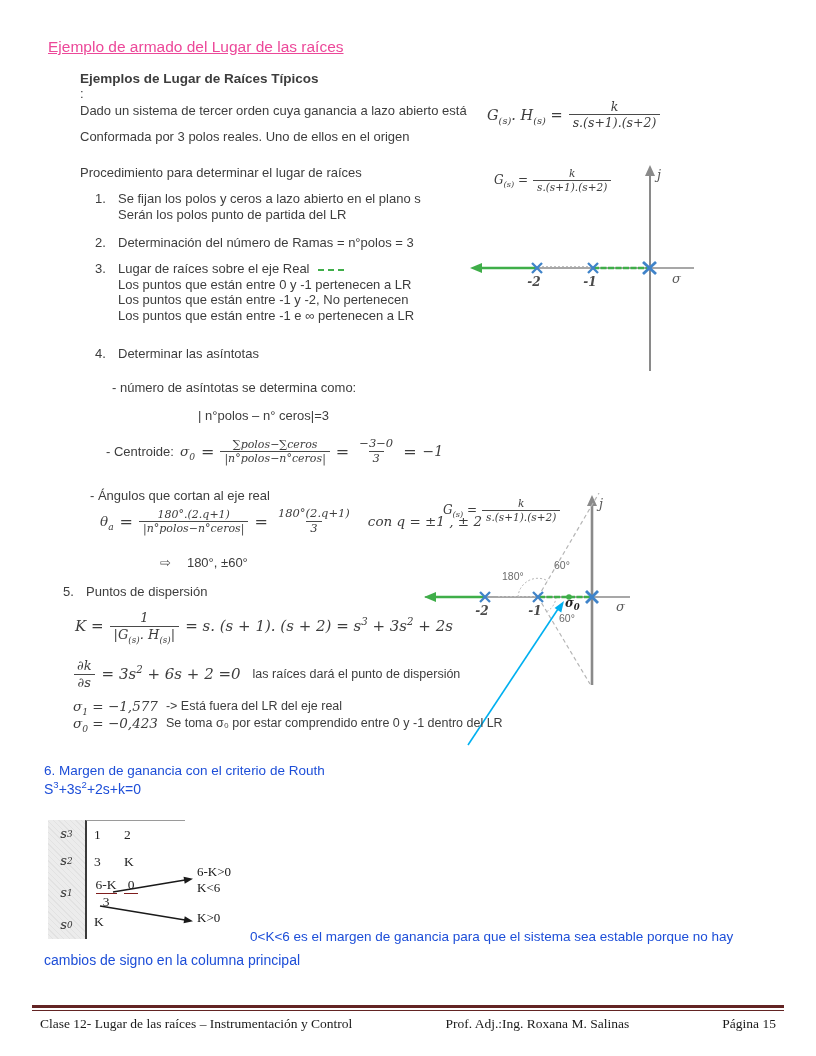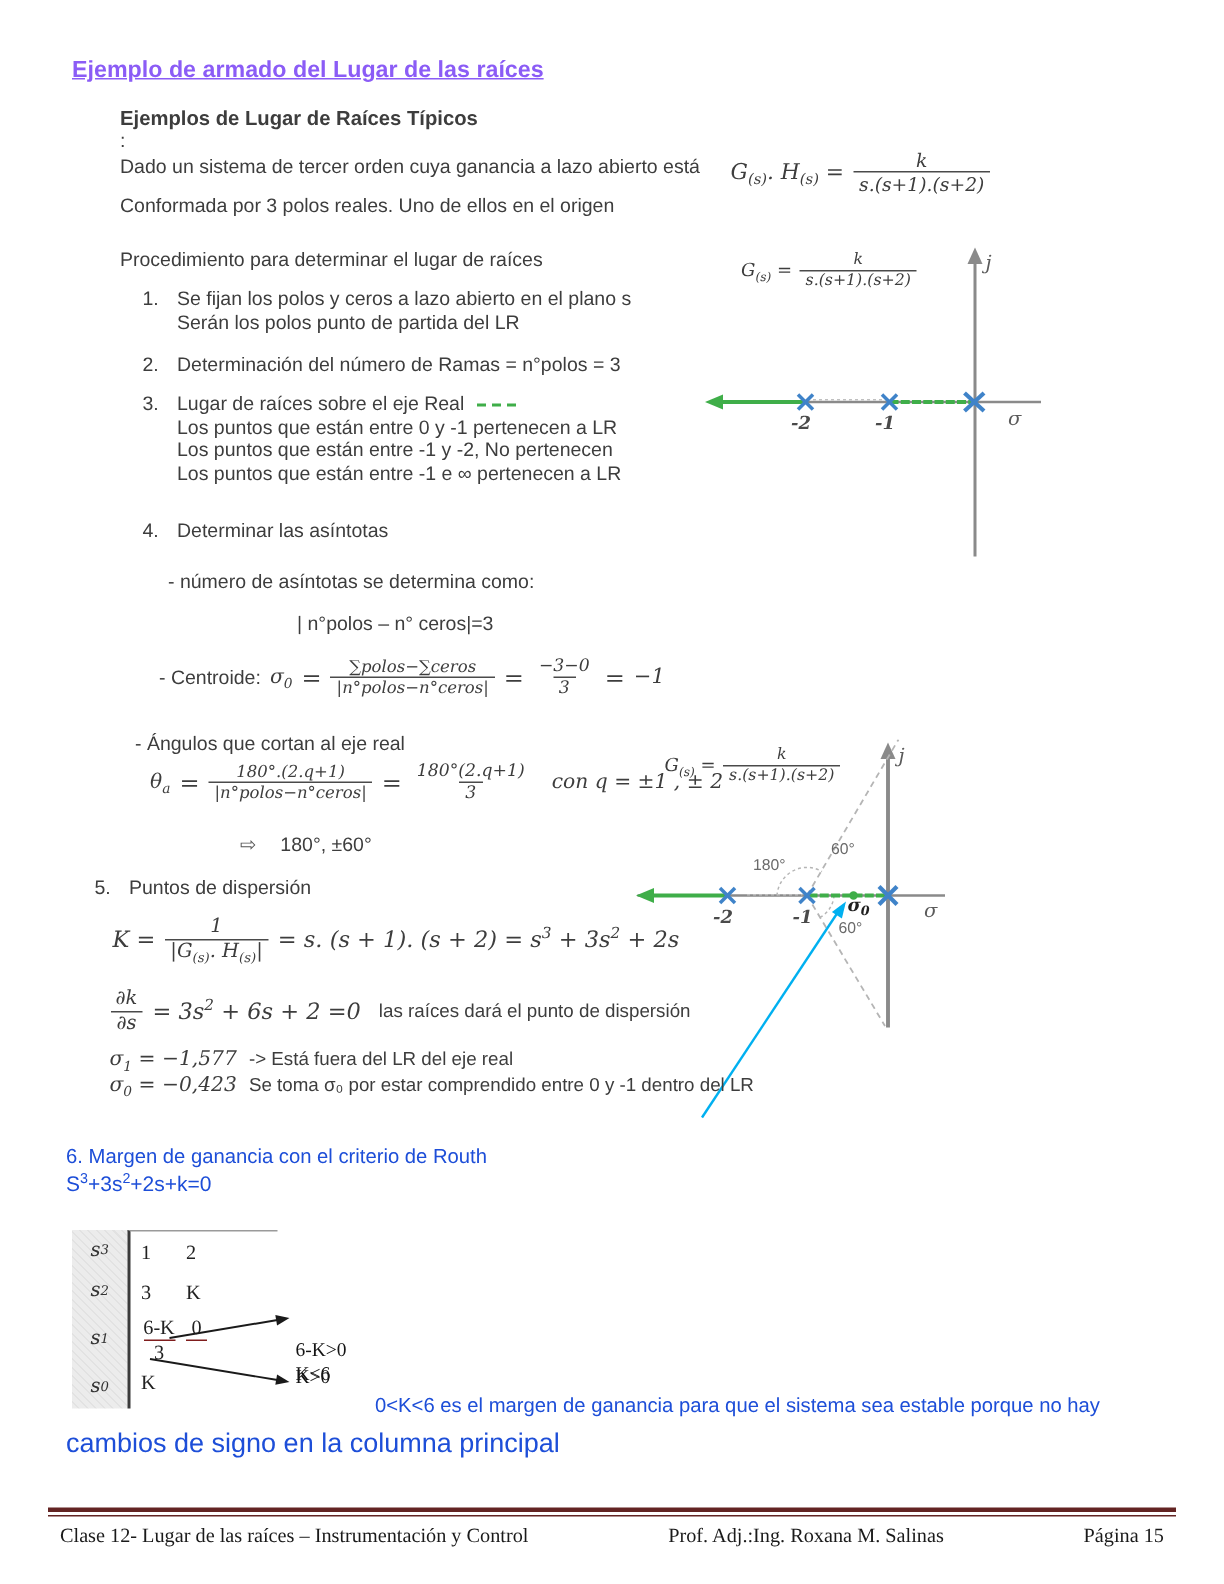--- a/index.html
+++ b/index.html
@@ -2,21 +2,21 @@
 <html><head>
 <meta charset="utf-8">
 <style>
   * { margin:0; padding:0; box-sizing:border-box; }
   html,body { background:#ffffff; }
   .page { position:relative; width:816px; height:1056px; background:#fff; overflow:hidden;
           font-family:"Liberation Sans", sans-serif; color:#3d3d3d; }
   .abs { position:absolute; white-space:nowrap; }
   .b { font-weight:bold; }
   .dark { color:#1d4ed8; }
-  .title { font-size:15.5px; font-weight:bold; text-decoration:underline; color:#8b5cf6; }
+  .title { font-size:15.5px; font-weight:normal; text-decoration:underline; color:#ec4899; }
   .body13 { font-size:13px; color:#3d3d3d; }
   .math { font-family:"DejaVu Serif", serif; font-style:italic; color:#3d3d3d; }
   .mrow { display:flex; align-items:center; gap:6px;text-align:center; }
   .frac { display:inline-flex; flex-direction:column; align-items:center; line-height:1.2; }
   .frac .fnum { padding:0 4px; }
   .frac .fden { padding:0 4px; border-top:1px solid #4a4a4a; }
   .sup { font-size:68%; vertical-align:super; line-height:0; }
   .subs { font-size:68%; vertical-align:sub; line-height:0; }
   .note { font-family:"Liberation Sans", sans-serif; font-style:normal; font-size:12.5px; }
   .step { position:absolute; font-size:13px; line-height:15.5px; }
@@ -282,28 +282,28 @@
     </div>
   </div>
 
   <svg class="abs" style="left:95px; top:855px;" width="115" height="80" viewBox="0 0 115 80">
     <line x1="18" y1="37" x2="90" y2="25" stroke="#1a1a1a" stroke-width="1.3"></line>
     <polygon points="0,0 -9,-3.5 -9,3.5" transform="translate(98,23.7) rotate(-9.5)" fill="#1a1a1a"></polygon>
     <line x1="5" y1="51" x2="90" y2="65" stroke="#1a1a1a" stroke-width="1.3"></line>
     <polygon points="0,0 -9,-3.5 -9,3.5" transform="translate(98,66.3) rotate(9.9)" fill="#1a1a1a"></polygon>
   </svg>
 
-  <div class="cond" style="left:197px; top:864px;margin-top:28px;">
+  <div class="cond" style="left:197px; top:864px;">
     <div>6-K&gt;0</div>
     <div>K&lt;6</div>
   </div>
   <div class="cond" style="left:197px; top:910px;">K&gt;0</div>
 
   <div class="abs dark" style="left:250px; top:929px; font-size:13.5px;">0&lt;K&lt;6 es el margen de ganancia para que el sistema sea estable porque no hay</div>
-  <div class="abs dark" style="left:44px; top:952px; font-size:18px;">cambios de signo en la columna principal</div>
+  <div class="abs dark" style="left:44px; top:952px; font-size:14px;">cambios de signo en la columna principal</div>
 
   <div class="footer-rule"></div>
   <div class="footer-row">
     <span>Clase 12- Lugar de las raíces – Instrumentación y Control</span>
     <span>Prof. Adj.:Ing. Roxana M. Salinas</span>
     <span>Página 15</span>
   </div>
 
 </div>
 

